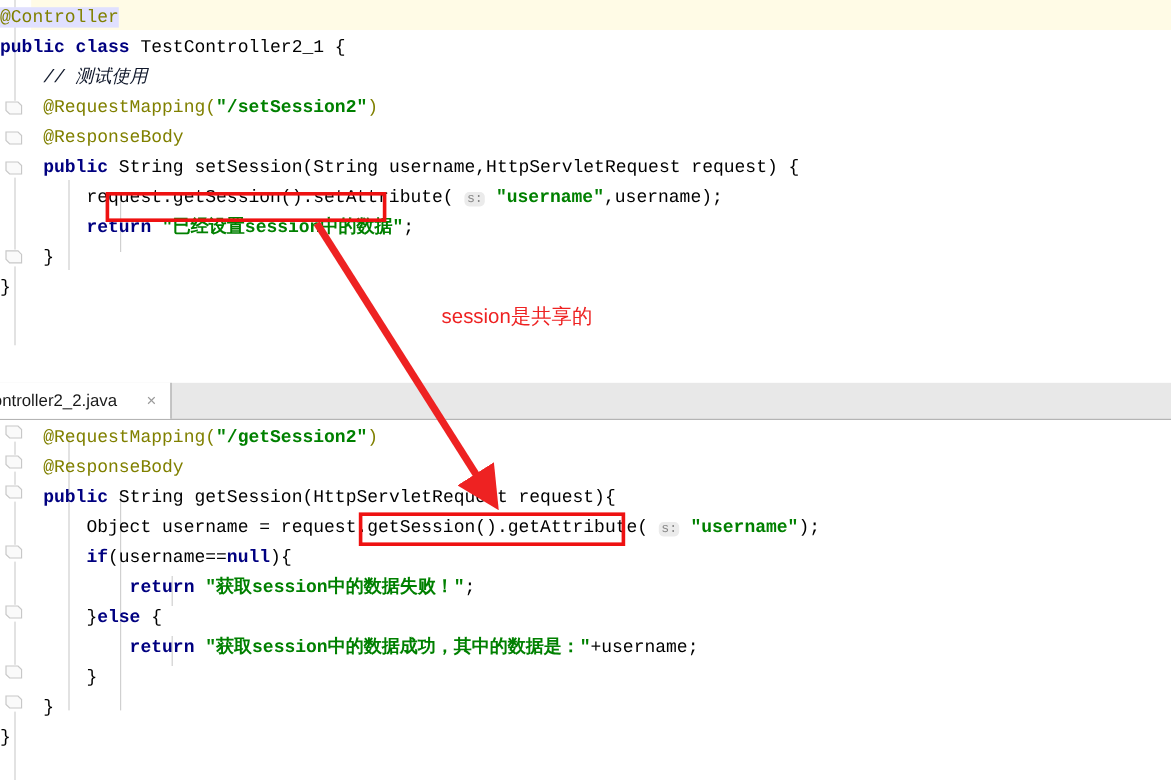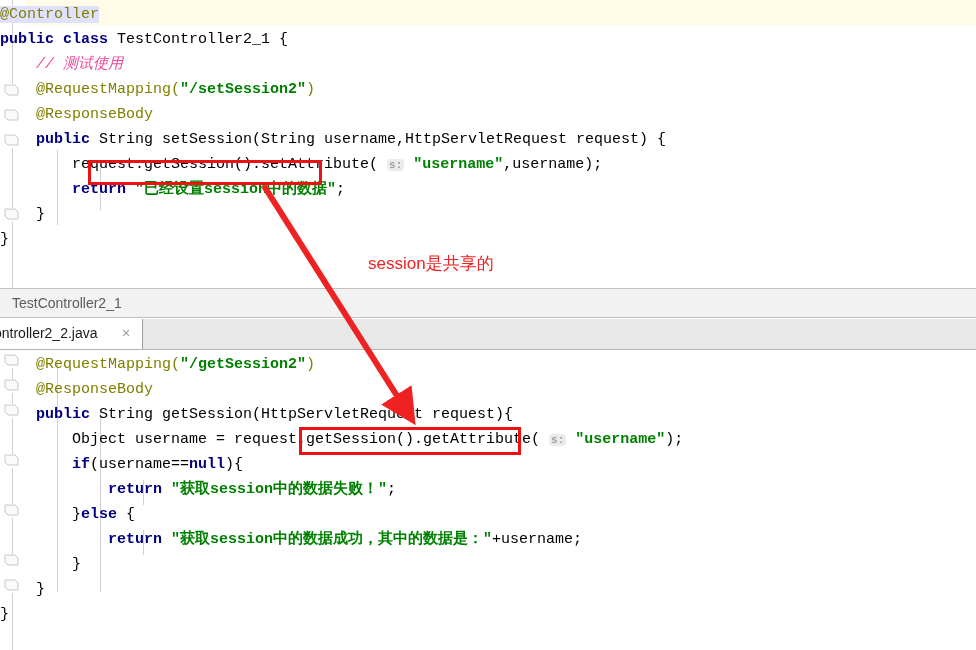--- a/index.html
+++ b/index.html
@@ -28,21 +28,21 @@
     line-height: 25px;
     white-space: pre;
     color:#000;
   }
   .ln { position:absolute; left:0; width:976px; height:25px; }
 
   
   .kw      { color:#000080; font-weight:bold;font-family:Liberation Mono, monospace; }
   .anno    { color:#808000; }
   .str     { color:#008000; font-weight:bold; }
-  .cmt     { color:#ec4899; font-style:italic; }
+  .cmt     { color:#0f172a; font-style:italic; }
   .plain   { color:#000000; }
   .hint    {
     color:#878787; background:#ebebeb;
     border-radius:4px; padding:0 2px; font-size:11px;
     font-family:"Liberation Mono", monospace;
   }
 
   
   .caretline {
     position:absolute; left:0; width:976px; height:25px; top:0;
@@ -148,23 +148,20 @@
       <div class="guide" style="left:12px; top:148px; height:60px;"></div>
       <div class="guide" style="left:12px; top:222px; height:66px;"></div>
     </div>
 
     <div class="guide" style="left:57px; top:150px; height:75px;"></div>
     <div class="guide" style="left:100px; top:160px; height:50px;"></div>
 
     <div class="code-area" id="code-top"><div class="ln" style="top: 2px;"><span class="anno seltext">@Controller</span></div><div class="ln" style="top: 27px;"><span class="kw">public </span><span class="kw">class </span><span class="plain">TestController2_1 {</span></div><div class="ln" style="top: 52px;"><span class="cmt">    // 测试使用</span></div><div class="ln" style="top: 77px;"><span class="anno">    @RequestMapping(</span><span class="str">"/setSession2"</span><span class="anno">)</span></div><div class="ln" style="top: 102px;"><span class="anno">    @ResponseBody</span></div><div class="ln" style="top: 127px;"><span class="kw">    public </span><span class="plain">String setSession(String username,HttpServletRequest request) {</span></div><div class="ln" style="top: 152px;"><span class="plain">        request.getSession().setAttribute( </span><span class="hint">s:</span><span class="plain"> </span><span class="str">"username"</span><span class="plain">,username);</span></div><div class="ln" style="top: 177px;"><span class="kw">        return </span><span class="str">"已经设置session中的数据"</span><span class="plain">;</span></div><div class="ln" style="top: 202px;"><span class="plain">    }</span></div><div class="ln" style="top: 227px;"><span class="plain">}</span></div></div>
   </div>
 
-  <div id="breadcrumb-bar">
-    <span id="breadcrumb-text">TestController2_1</span>
-  </div>
 
   <div id="tab-bar">
     <div id="tab-active">
       <span id="tab-label">ontroller2_2.java</span>
       <span id="tab-close">×</span>
     </div>
   </div>
 
   <div class="pane" id="pane-bottom">
     <div class="gutter">

